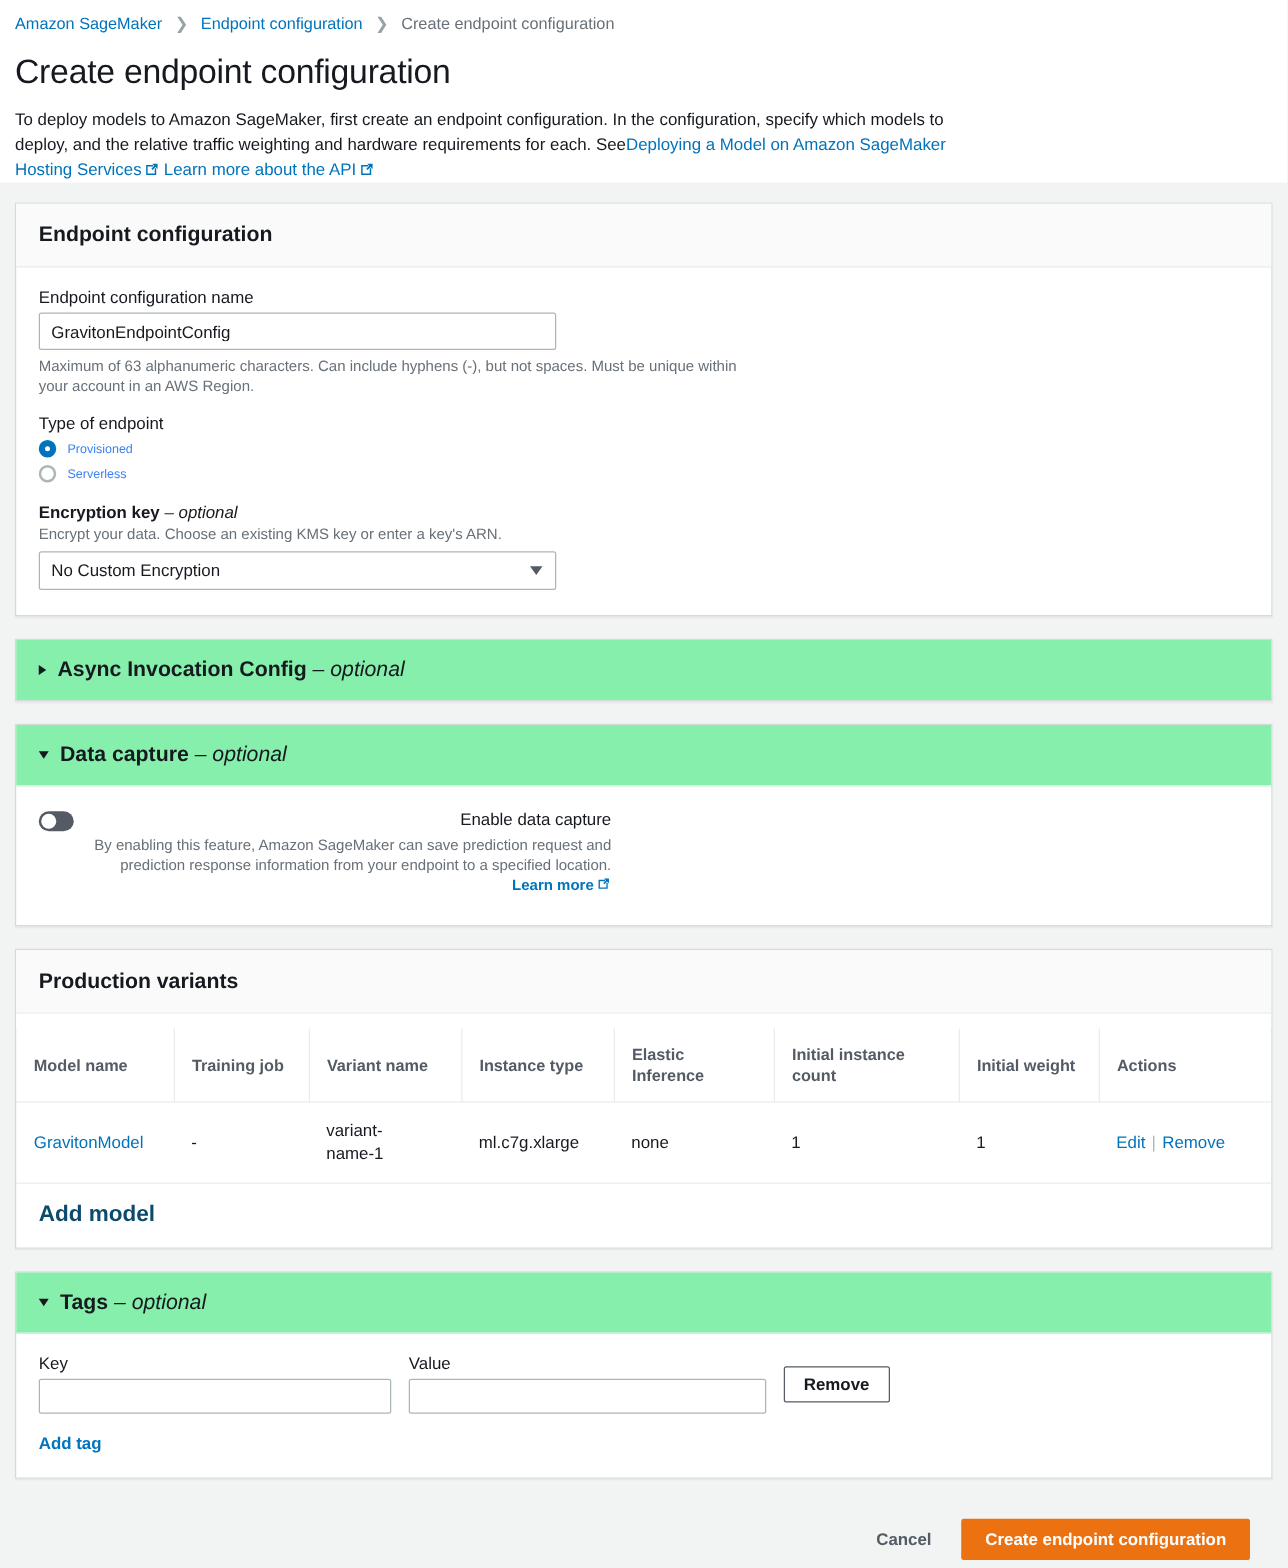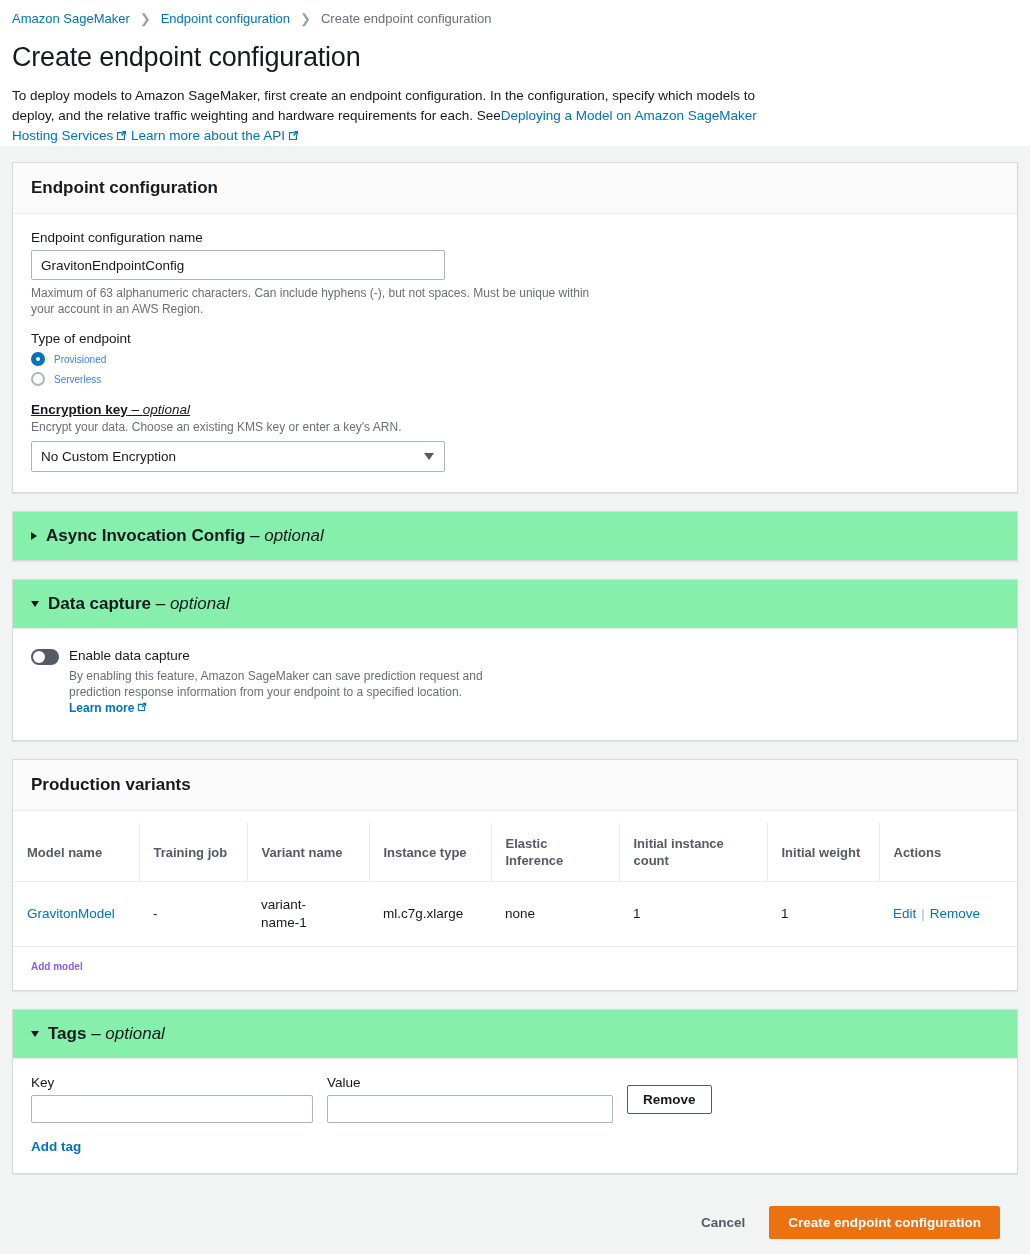--- a/index.html
+++ b/index.html
@@ -82,21 +82,21 @@
     border-left: 4.5px solid transparent;
     border-right: 4.5px solid transparent;
   }
   .collapse-title { font-size: 17px; font-weight: bold; color: #16191f; }
   .opt-suffix { font-weight: normal; font-style: italic; color: #16191f; }
 
   
   .field-label {
     font-size: 13.5px; color: #16191f; display: block; margin-bottom: 5px;
   }
-  .field-label.bold { font-weight: bold; margin-bottom: 1px; text-decoration: underline; }
+  .field-label.bold { font-weight: bold; margin-bottom: 1px; }
   .hint {
     font-size: 12px; color: #687078; line-height: 16px;
     margin-top: 5px; max-width: 560px;
   }
   .hint.tight { margin-top: 2px; margin-bottom: 6px; }
   input.text-input {
     width: 414px; height: 30px;
     border: 1px solid #aab7b8; border-radius: 2px;
     padding: 4px 9px; font-size: 13.5px; color: #16191f;
     font-family: "Liberation Sans", sans-serif;
@@ -125,21 +125,21 @@
   .radio.checked { border-color: #0073bb; background: #0073bb; }
   .radio.checked:after {
     content: ""; position: absolute; left: 3px; top: 3px;
     width: 4px; height: 4px; border-radius: 50%; background: #ffffff;
   }
   .radio-label { font-size: 10px; color: #3b82f6; }
 
   .subhead { font-size: 13.5px; font-weight: normal; margin-top: 16px; }
 
   
-  .toggle-row { display: flex; align-items: flex-start; }
+  .toggle-row { display: flex; align-items: flex-start; text-align: right; }
   .toggle {
     width: 28px; height: 16px; border-radius: 8px;
     background: #545b64; position: relative; flex: none;
     margin-right: 10px; margin-top: 2px; cursor: pointer;
   }
   .toggle .knob {
     position: absolute; top: 2px; left: 2px;
     width: 12px; height: 12px; border-radius: 50%; background: #ffffff;
   }
   .toggle-label { font-size: 13.5px; color: #16191f; line-height: 18px; }
@@ -161,21 +161,21 @@
   table.variants tbody td {
     font-size: 13.5px; color: #16191f; padding: 14px 14px;
     vertical-align: middle; line-height: 18px;
     border-bottom: 1px solid #e9ebed;
   }
   table.variants tbody td a { color: #0073bb; }
   .actions-cell a { color: #0073bb; margin-top: 20px; }
   .pipe { color: #aab7b8; margin: 0 5px; }
   .add-link {
     display: inline-block; margin: 14px 0 0 18px;
-    font-size: 10px; font-weight: bold; color: #8b5cf6; cursor: pointer;
+    font-size: 18px; font-weight: bold; color: #0c4a6e; cursor: pointer;
   }
   .table-foot { padding-bottom: 16px; }
 
   
   .tags-body { padding: 16px 18px 18px 18px; }
   .tag-grid { display: flex; align-items: center; gap: 14px; }
   .tag-col-key { width: 282px; }
   .tag-col-val { width: 286px; }
   .tag-label { font-size: 13.5px; color: #16191f; display:block; margin-bottom: 5px; }
   .tag-input {

